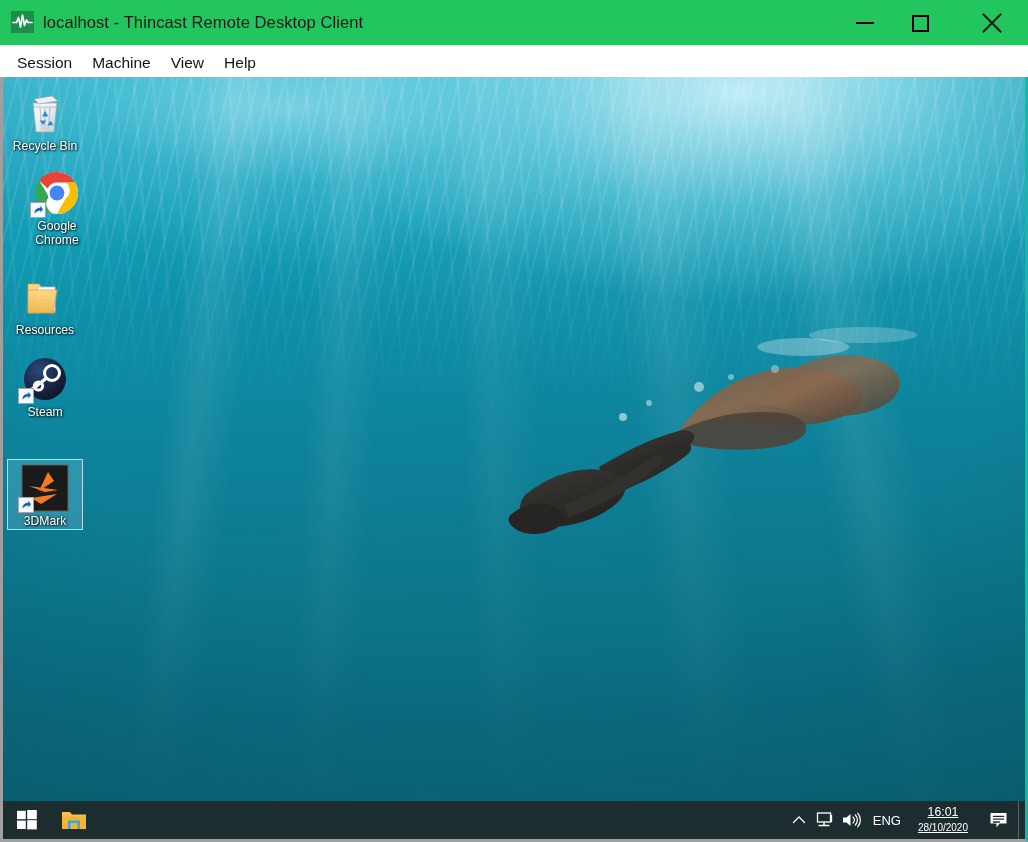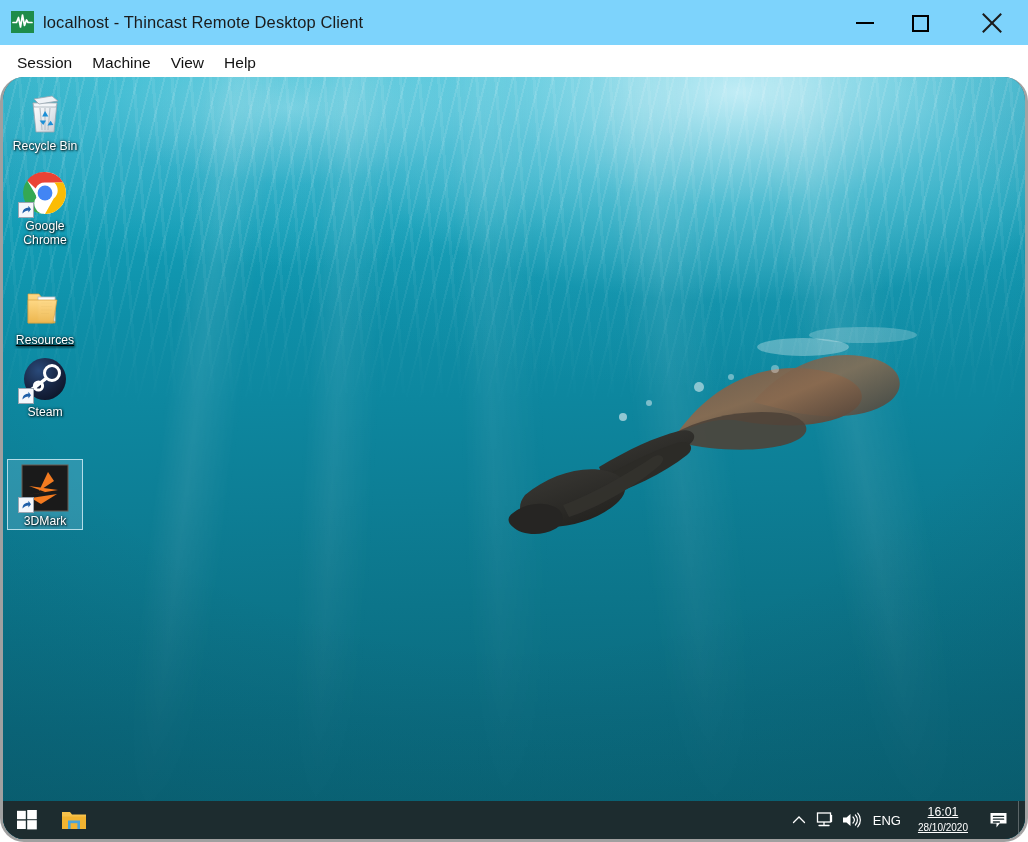--- a/index.html
+++ b/index.html
@@ -17,21 +17,21 @@
     width: 1028px; height: 842px;
     background: #ffffff;
     box-sizing: border-box;
   }
 
   
   #titlebar {
     position: absolute;
     left: 0; top: 0;
     width: 1028px; height: 45px;
-    background: #7dd3fc;
+    background: #22c55e;
     box-sizing: border-box;
   }
   #app-icon {
     position: absolute;
     left: 11px; top: 11px;
     width: 23px; height: 22px;
     background: #1e8c4a;
     border-radius: 1px;
   }
   #app-icon svg { display: block; }
@@ -96,23 +96,22 @@
 
   
   #remote-viewport {
     position: absolute;
     left: 0; top: 77px;
     width: 1028px; height: 765px;
     overflow: hidden;
     background: #0e6f88;
     box-sizing: border-box;
     border-left: 3px solid #a0a0a0;
-    border-right: 3px solid #a3a3a3;
+    border-right: 3px solid #14b8a6;
     border-bottom: 3px solid #a0a0a0;
-    border-radius: 24px;
   }
 
   #desktop {
     position: absolute;
     left: 0; top: 0;
     width: 1022px; height: 762px;
     overflow: hidden;
   }
 
   
@@ -356,21 +355,21 @@
             <g fill="#1d8fd6">
               <path d="M24,22 L27.4,27.6 L21.2,27.6 Z"></path>
               <path d="M18.6,31.5 L25,31.5 L22.3,36 Z"></path>
               <path d="M29.6,31.8 L26.4,36.4 L32.4,36.0 Z"></path>
             </g>
           </svg>
         </div>
         <div class="ico-label">Recycle Bin</div>
       </div>
 
-      <div class="desk-icon" style="left:4px; top:88px;">
+      <div class="desk-icon" style="left:16px; top:88px;">
         <div class="ico-art">
           <svg width="48" height="48" viewBox="0 0 48 48" aria-hidden="true">
             <circle cx="24" cy="24" r="21" fill="#ffffff"></circle>
             <path d="M24,3 A21,21 0 0 1 42.2,13.6 L24,13.6 A10.4,10.4 0 0 0 14.6,19.4 L6.2,11.5 A21,21 0 0 1 24,3 Z" fill="#ea4335"></path>
             <path d="M42.2,13.6 A21,21 0 0 1 24,45 L32.7,29.6 A10.4,10.4 0 0 0 33.2,13.6 Z" fill="#fbbc05"></path>
             <path d="M6.2,11.5 L15.9,27.8 A10.4,10.4 0 0 0 24,45 A21,21 0 0 1 6.2,11.5 Z" fill="#34a853"></path>
             <circle cx="24" cy="24" r="9.6" fill="#ffffff"></circle>
             <circle cx="24" cy="24" r="7.4" fill="#4285f4"></circle>
           </svg>
           <span class="shortcut-arrow">
@@ -378,21 +377,21 @@
               <path d="M3.5,10.5 C3.5,6.2 6.5,4.8 9.4,4.8 L9.4,2.8 L12,6.3 L9.4,9.6 L9.4,7.4 C7.4,7.4 5.3,8.2 3.5,10.5 Z" fill="#1f5fa8"></path>
             </svg>
           </span>
         </div>
         <div class="ico-label">
           <span>Google</span><br>
           <span>Chrome</span>
         </div>
       </div>
 
-      <div class="desk-icon" style="left:4px; top:202px;text-decoration:underline;">
+      <div class="desk-icon" style="left:4px; top:192px;">
         <div class="ico-art">
           <svg width="48" height="48" viewBox="0 0 48 48" aria-hidden="true">
             <defs>
               <linearGradient id="foldG" x1="0" y1="0" x2="0" y2="1">
                 <stop offset="0%" stop-color="#ffd986"></stop>
                 <stop offset="100%" stop-color="#edb74f"></stop>
               </linearGradient>
             </defs>
             <path d="M7,11 L18,11 L21,15 L34,15 L34,40 L7,40 Z" fill="url(#foldG)" stroke="#d39f3f" stroke-width="0.7"></path>
             <rect x="17" y="14" width="17" height="24" fill="#fbfcfd" stroke="#b9bfc6" stroke-width="0.8"></rect>

